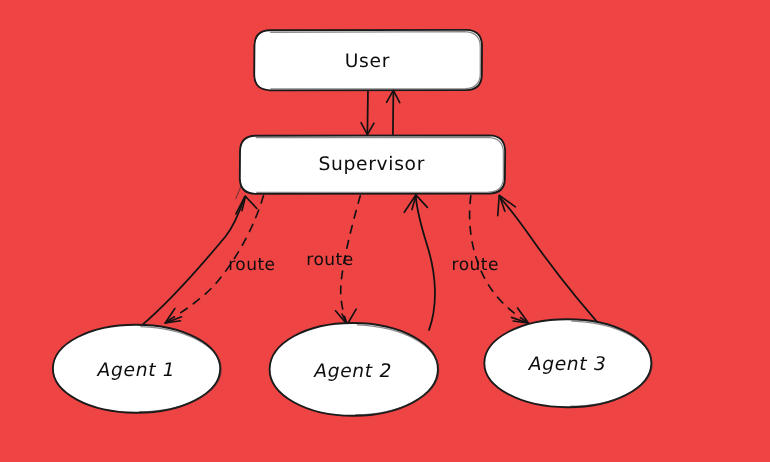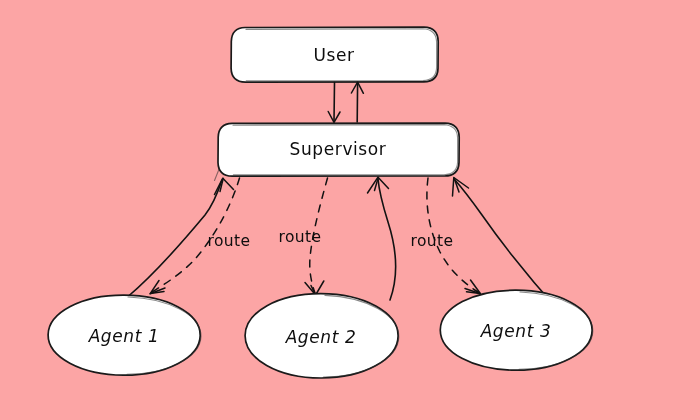--- a/index.html
+++ b/index.html
@@ -11,21 +11,21 @@
   body {
     width: 700px;
     height: 420px;
     overflow: hidden;
     font-family: "DejaVu Sans", sans-serif;
   }
   #diagram-root {
     position: relative;
     width: 700px;
     height: 420px;
-    background: #fca5a5;
+    background: #ef4444;
   }
   #diagram-svg {
     position: absolute;
     top: 0;
     left: 0;
     width: 700px;
     height: 420px;
   }
   .node-shape {
     fill: #ffffff;

